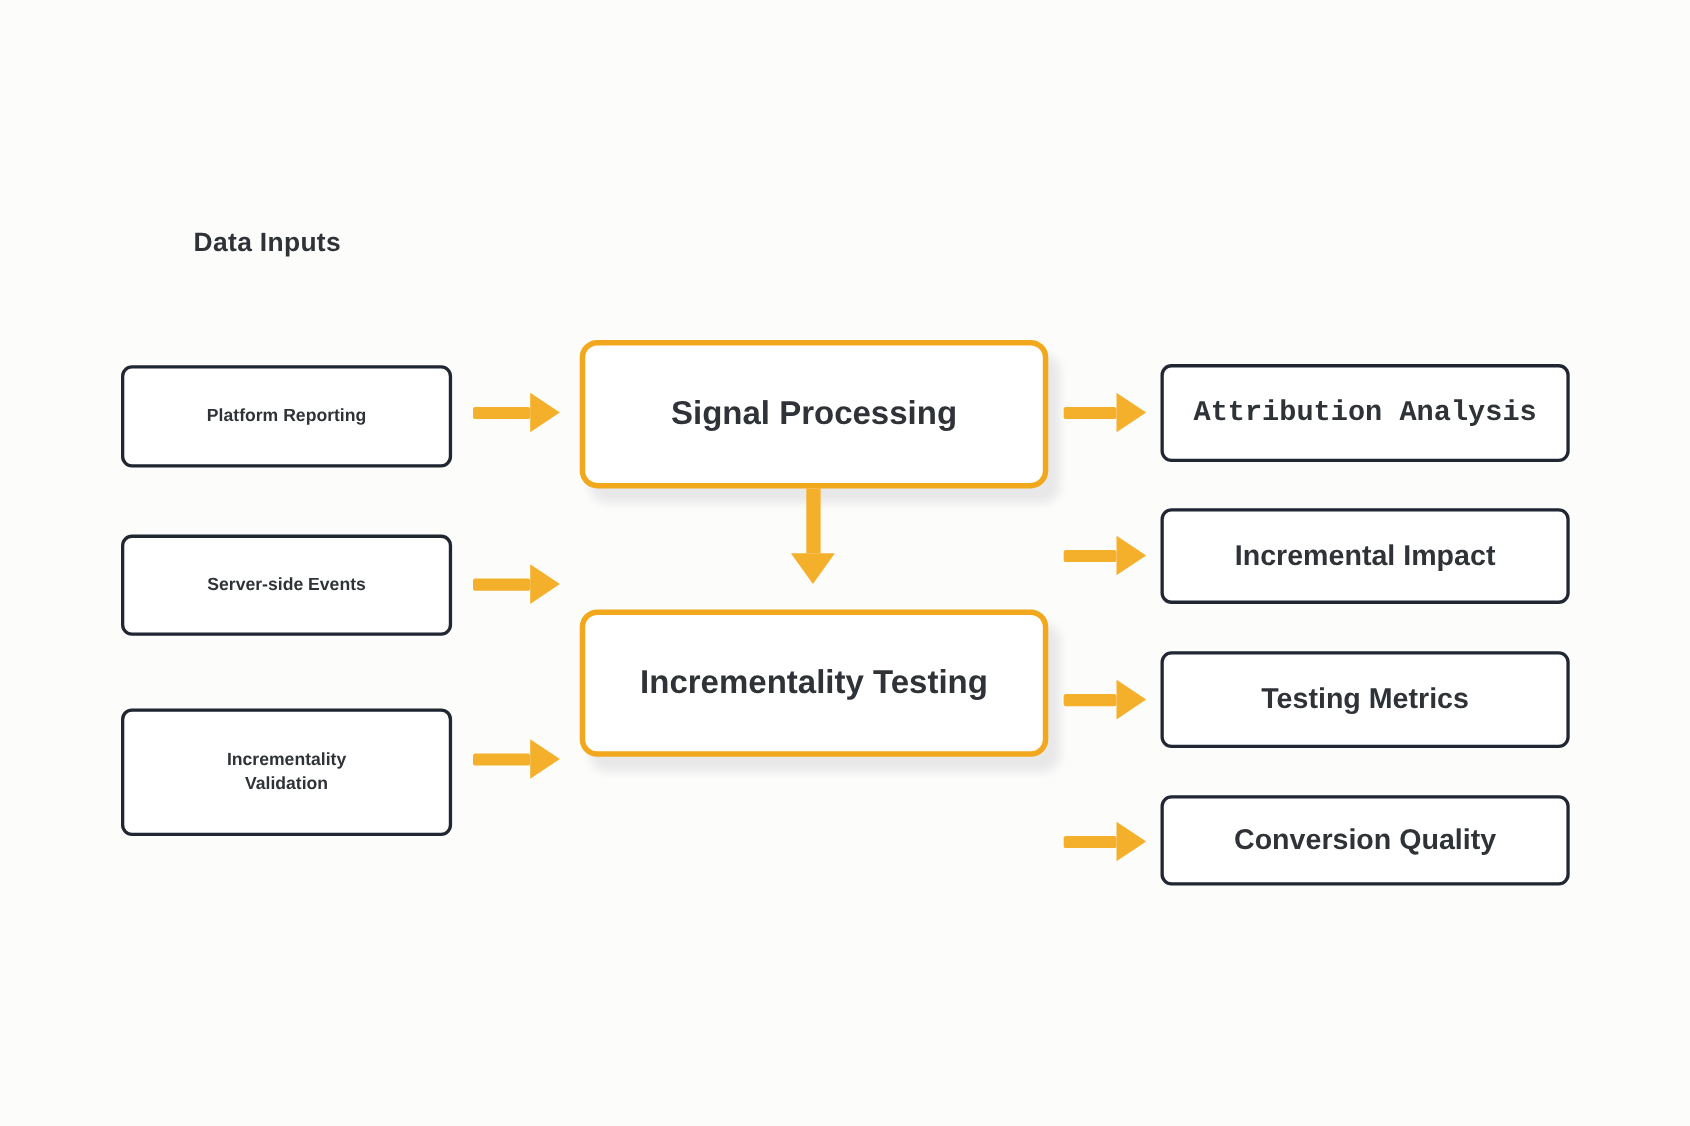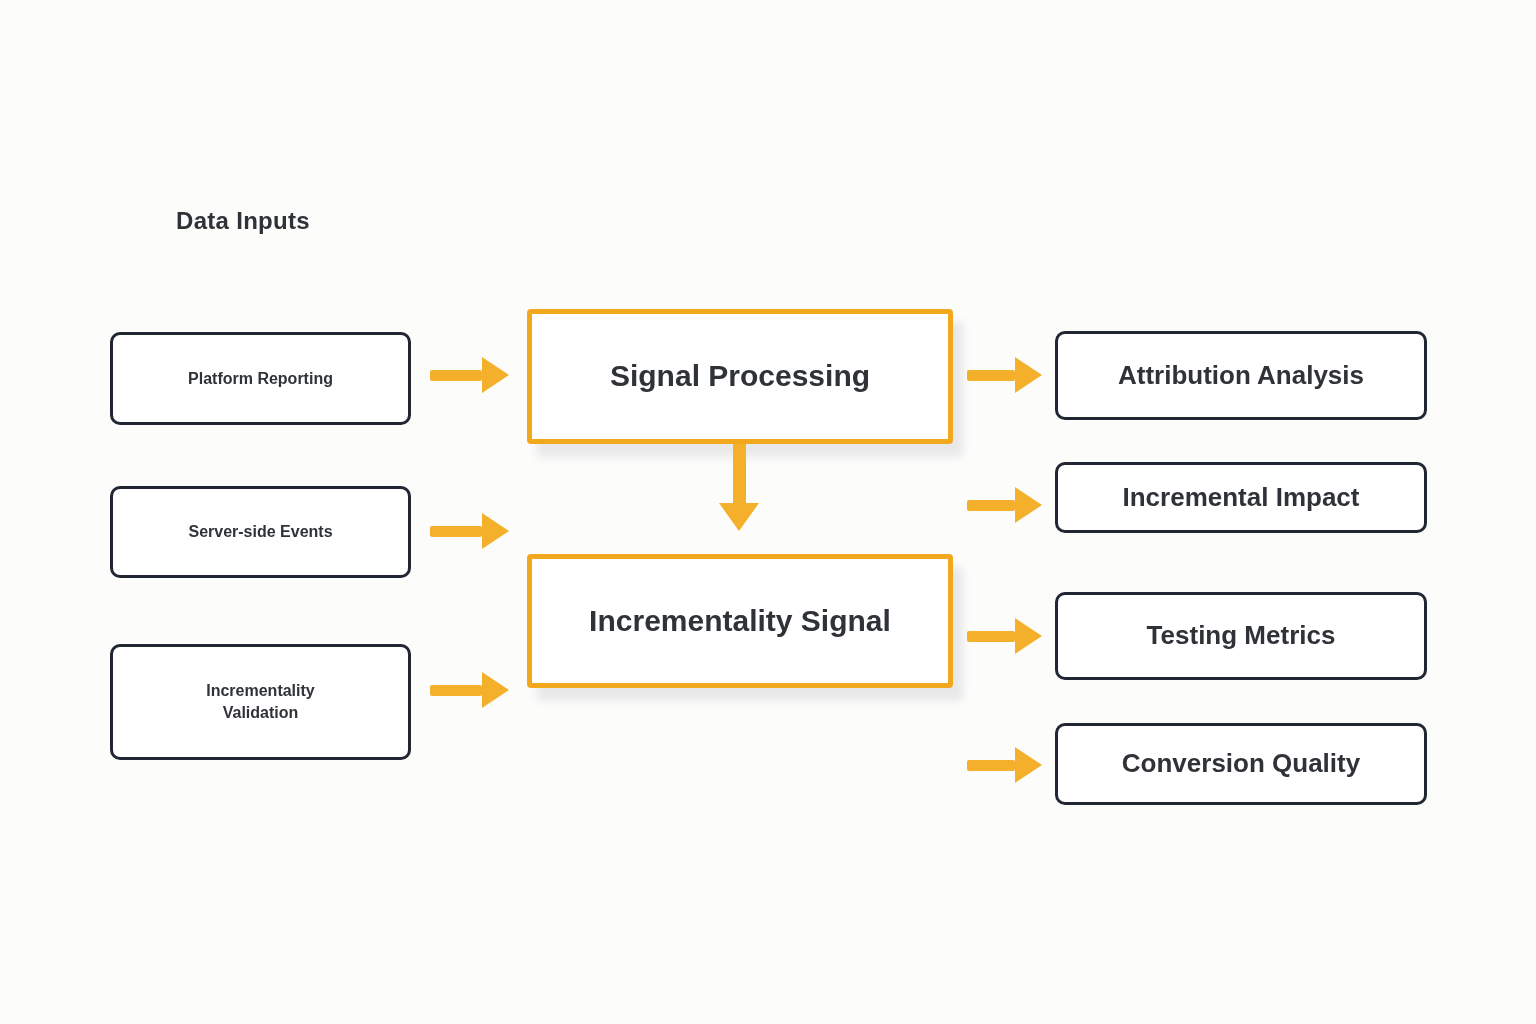--- a/index.html
+++ b/index.html
@@ -55,30 +55,30 @@
   .col-inputs .node { left: 110px; width: 301px; font-size: 16px; padding: 0 56px; }
   .node-in-1 { top: 332px; height: 93px; }
   .node-in-2 { top: 486px; height: 92px; }
   .node-in-3 { top: 644px; height: 116px; }
 
   
   .node-process {
     left: 527px;
     width: 426px;
     border: 5px solid var(--accent-border);
-    border-radius: 4px;
+    border-radius: 16px;
     font-size: 30px;
     box-shadow: 10px 13px 9px rgba(33, 38, 51, 0.09);
   }
   .node-proc-1 { top: 309px; height: 135px; }
   .node-proc-2 { top: 554px; height: 134px; }
 
   .col-outputs .node { left: 1055px; width: 372px; font-size: 26px; }
-  .node-out-1 { top: 331px; height: 89px; }
-  .node-out-2 { top: 462px; height: 71px; }
+  .node-out-1 { top: 331px; height: 89px; font-family: Liberation Mono, monospace; }
+  .node-out-2 { top: 462px; height: 87px; }
   .node-out-3 { top: 592px; height: 88px; }
   .node-out-4 { top: 723px; height: 82px; }
 
   
   .arrow-h {
     position: absolute;
     height: 36px;
     display: flex;
     align-items: center;
   }
@@ -156,21 +156,21 @@
   <div class="arrow-h a-in-3">
     <div class="shaft"></div>
     <div class="head"></div>
   </div>
 
   <div class="col-process">
     <div class="node node-process node-proc-1">
       <span>Signal Processing</span>
     </div>
     <div class="node node-process node-proc-2">
-      <span>Incrementality Signal</span>
+      <span>Incrementality Testing</span>
     </div>
   </div>
 
   <div class="arrow-v">
     <div class="shaft-v"></div>
     <div class="head-v"></div>
   </div>
 
   <div class="arrow-h a-out-1">
     <div class="shaft"></div>

